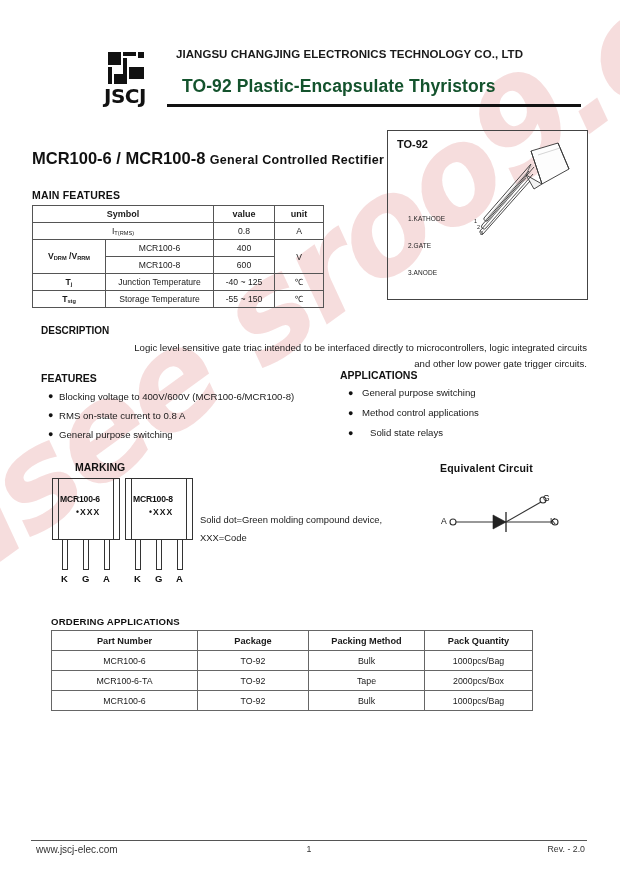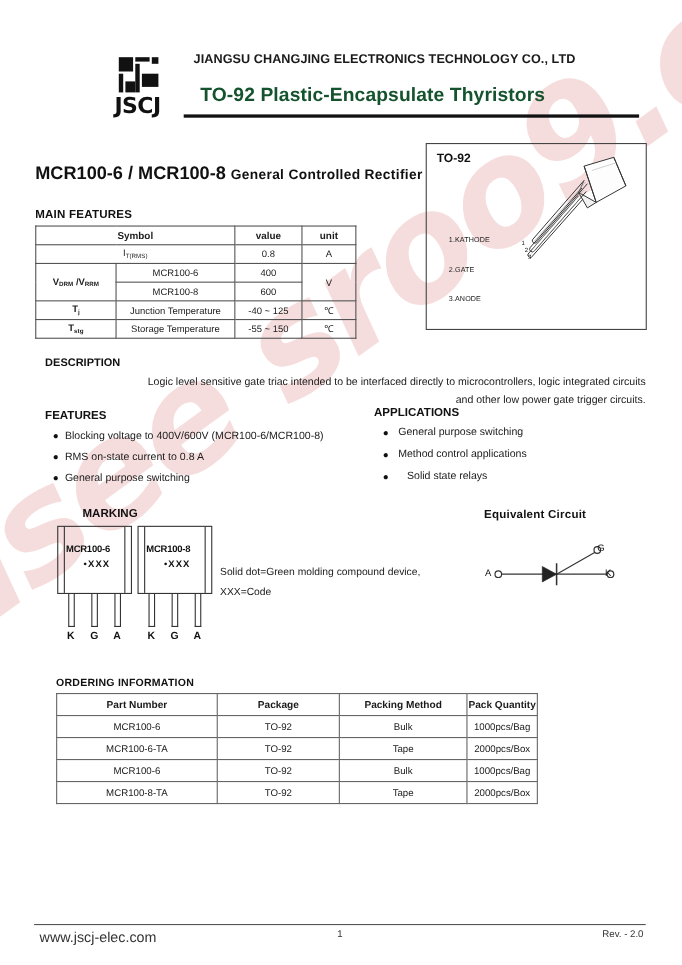--- a/index.html
+++ b/index.html
@@ -413,21 +413,21 @@
     font-size: 9.6px;
     font-weight: bold;
     letter-spacing: 0.2px;
     color: #111;
     z-index: 10;
   }
   #ordering-table {
     position: absolute;
     left: 51px;
     top: 630px;
-    width: 438px;
+    width: 482px;
     border-collapse: collapse;
     z-index: 10;
   }
   #ordering-table th, #ordering-table td {
     border: 1px solid #666;
     font-size: 8.8px;
     text-align: center;
     height: 19px;
     padding: 0;
     color: #1a1a1a;
@@ -453,21 +453,21 @@
     left: 31px;
     top: 844px;
     width: 556px;
     height: 16px;
     z-index: 10;
   }
   #footer .f-left {
     position: absolute;
     left: 5px;
     top: 0;
-    font-size: 13px;
+    font-size: 10px;
     color: #333;
     text-align: right;
   }
   #footer .f-mid {
     position: absolute;
     left: 50%;
     transform: translateX(-50%);
     top: 0;
     font-size: 8.8px;
     color: #333;
@@ -701,21 +701,21 @@
         <circle cx="103" cy="10" r="3" fill="#fff"></circle>
       </g>
 
       <path d="M53,25 L66,32 L53,39 Z" fill="#222" stroke="#222" stroke-width="0.6"></path>
     </svg>
     <div class="eq-term" id="eq-a">A</div>
     <div class="eq-term" id="eq-k">K</div>
     <div class="eq-term" id="eq-g">G</div>
   </div>
 
-  <div id="ordering-head">ORDERING INFORMATION</div>
+  <div id="ordering-head">ORDERING APPLICATIONS</div>
   <table id="ordering-table">
     <tbody>
         <tr>
       <th style="width:145px">Part Number</th>
       <th style="width:110px">Package</th>
       <th style="width:115px">Packing Method</th>
       <th>Pack Quantity</th>
     </tr>
     <tr>
       <td>MCR100-6</td>
@@ -728,26 +728,20 @@
       <td>TO-92</td>
       <td>Tape</td>
       <td>2000pcs/Box</td>
     </tr>
     <tr>
       <td>MCR100-6</td>
       <td>TO-92</td>
       <td>Bulk</td>
       <td>1000pcs/Bag</td>
     </tr>
-    <tr>
-      <td>MCR100-8-TA</td>
-      <td>TO-92</td>
-      <td>Tape</td>
-      <td>2000pcs/Box</td>
-    </tr>
   </tbody>
     </table>
 
   <div id="footer-rule"></div>
   <div id="footer">
     <div class="f-left">www.jscj-elec.com</div>
     <div class="f-mid">1</div>
     <div class="f-right">Rev. - 2.0</div>
   </div>
 

